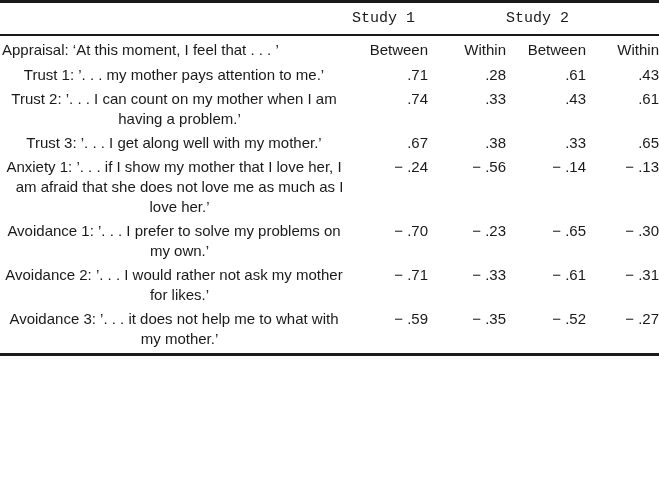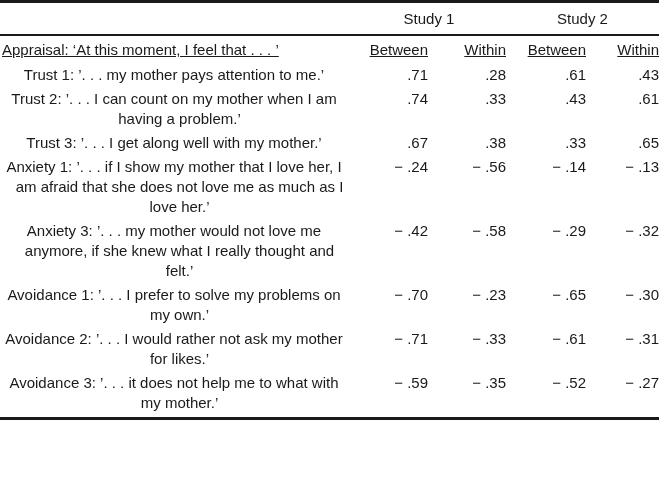--- a/index.html
+++ b/index.html
@@ -25,32 +25,32 @@
     color: #1a1a1a;
   }
   col.c-label  { width: 352px; }
   col.c-b1     { width: 76px; }
   col.c-w1     { width: 78px; }
   col.c-b2     { width: 80px; }
   col.c-w2     { width: 73px; }
 
   thead tr.study-row th {
     font-weight: 400;
-    text-align: center;
+    text-align: left;
     padding: 6px 0 5px 0;
     border-bottom: 2px solid #1a1a1a;
+    font-family: Liberation Mono, monospace;
   }
   thead tr.study-row th.corner {
     border-bottom: 2px solid #1a1a1a;
   }
   thead tr.colhead-row th {
     font-weight: 400;
     padding: 4px 0 3px 4px;
     vertical-align: bottom;
-    text-decoration: underline;
   }
   thead tr.colhead-row th.label {
     text-align: left;
     padding-left: 2px;
     padding-right: 6px;
   }
   thead tr.colhead-row th.num {
     text-align: right;
   }
   tbody td {
@@ -119,27 +119,20 @@
       <td class="num">.65</td>
     </tr>
     <tr>
       <td class="label">Anxiety 1: ’. . . if I show my mother that I love her, I am afraid that she does not love me as much as I love her.’</td>
       <td class="num">− .24</td>
       <td class="num">− .56</td>
       <td class="num">− .14</td>
       <td class="num">− .13</td>
     </tr>
     <tr>
-      <td class="label">Anxiety 3: ’. . . my mother would not love me anymore, if she knew what I really thought and felt.’</td>
-      <td class="num">− .42</td>
-      <td class="num">− .58</td>
-      <td class="num">− .29</td>
-      <td class="num">− .32</td>
-    </tr>
-    <tr>
       <td class="label">Avoidance 1: ’. . . I prefer to solve my problems on my own.’</td>
       <td class="num">− .70</td>
       <td class="num">− .23</td>
       <td class="num">− .65</td>
       <td class="num">− .30</td>
     </tr>
     <tr>
       <td class="label">Avoidance 2: ’. . . I would rather not ask my mother for likes.’</td>
       <td class="num">− .71</td>
       <td class="num">− .33</td>

